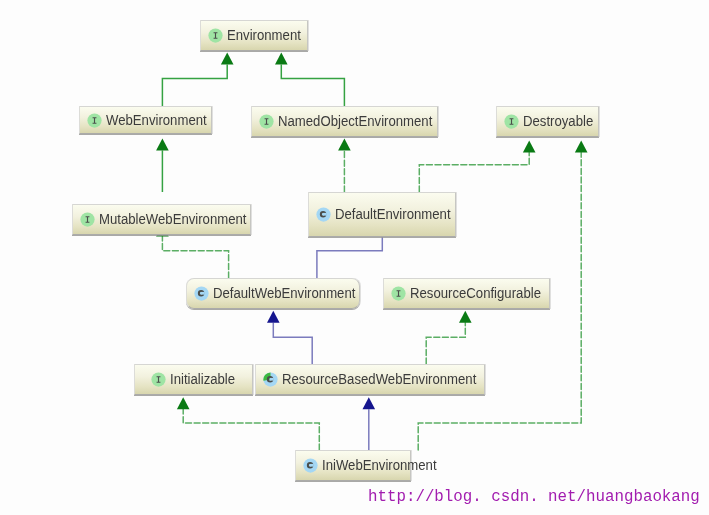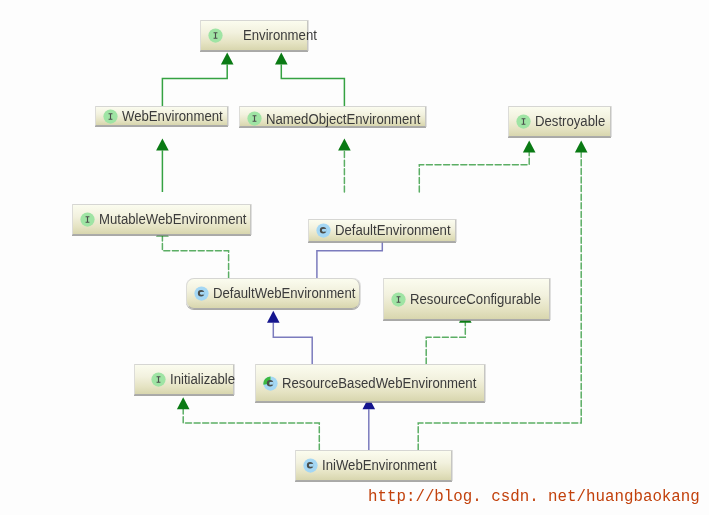--- a/index.html
+++ b/index.html
@@ -31,21 +31,21 @@
     margin-left:3.6px;
     line-height:1;
     position:relative;top:-0.5px;
     display:inline-block;
     transform:scaleX(0.94);
     transform-origin:0 50%;
   }
   .icn{width:15px;height:15px;flex:0 0 15px;display:block;}
   .wm{
     position:absolute;
-    color:#c2410c;
+    color:#a21caf;
     font-family:"Liberation Mono", monospace;
     font-size:15.8px;
     white-space:pre;
     line-height:1;
   }
 </style>
 </head>
 <body>
 
 <div id="canvas">
@@ -93,95 +93,95 @@
       <g>
         <path d="M 319.3 450 L 319.3 423 L 183.2 423 L 183.2 409.2" fill="none" stroke="#5bae64" stroke-width="1.5" stroke-dasharray="6 2.6" stroke-linecap="round"></path>
         <path d="M 183.2 397.2 L 176.89999999999998 409.2 L 189.5 409.2 Z" fill="#0a7a14"></path>
       </g>
       <g>
         <path d="M 418.2 450 L 418.2 423 L 581.2 423 L 581.2 152.4" fill="none" stroke="#5bae64" stroke-width="1.5" stroke-dasharray="6 2.6" stroke-linecap="round"></path>
         <path d="M 581.2 140.4 L 574.9000000000001 152.4 L 587.5 152.4 Z" fill="#0a7a14"></path>
       </g>
     </svg>
   <div id="nodes">
-      <div class="node" style="left: 200px; top: 20px; width: 108px; height: 31px; gap: 16px;">
+      <div class="node" style="left: 200px; top: 20px; width: 108px; height: 31px;">
         <svg class="icn" viewBox="0 0 16 16">
           <circle cx="8" cy="8" r="7.6" fill="#9fe4a4"></circle>
           <path d="M5.95 4.6h4.1v1.1H8.6v4.6h1.45v1.1H5.95v-1.1H7.4V5.7H5.95z" fill="#4b4e4b"></path>
         </svg>
         <span class="nlabel">Environment</span>
       </div>
-      <div class="node" style="left: 95px; top: 106px; width: 133px; height: 20px;">
+      <div class="node" style="left: 79px; top: 106px; width: 133px; height: 28px;">
         <svg class="icn" viewBox="0 0 16 16">
           <circle cx="8" cy="8" r="7.6" fill="#9fe4a4"></circle>
           <path d="M5.95 4.6h4.1v1.1H8.6v4.6h1.45v1.1H5.95v-1.1H7.4V5.7H5.95z" fill="#4b4e4b"></path>
         </svg>
         <span class="nlabel">WebEnvironment</span>
       </div>
-      <div class="node" style="left: 239px; top: 106px; width: 187px; height: 21px; align-items: flex-end;">
+      <div class="node" style="left: 251px; top: 106px; width: 187px; height: 31px;">
         <svg class="icn" viewBox="0 0 16 16">
           <circle cx="8" cy="8" r="7.6" fill="#9fe4a4"></circle>
           <path d="M5.95 4.6h4.1v1.1H8.6v4.6h1.45v1.1H5.95v-1.1H7.4V5.7H5.95z" fill="#4b4e4b"></path>
         </svg>
         <span class="nlabel">NamedObjectEnvironment</span>
       </div>
-      <div class="node" style="left: 508px; top: 106px; width: 103px; height: 31px;">
+      <div class="node" style="left: 496px; top: 106px; width: 103px; height: 31px;">
         <svg class="icn" viewBox="0 0 16 16">
           <circle cx="8" cy="8" r="7.6" fill="#9fe4a4"></circle>
           <path d="M5.95 4.6h4.1v1.1H8.6v4.6h1.45v1.1H5.95v-1.1H7.4V5.7H5.95z" fill="#4b4e4b"></path>
         </svg>
         <span class="nlabel">Destroyable</span>
       </div>
       <div class="node" style="left: 72px; top: 192px; width: 179px; height: 31px; margin-top: 12px;">
         <svg class="icn" viewBox="0 0 16 16">
           <circle cx="8" cy="8" r="7.6" fill="#9fe4a4"></circle>
           <path d="M5.95 4.6h4.1v1.1H8.6v4.6h1.45v1.1H5.95v-1.1H7.4V5.7H5.95z" fill="#4b4e4b"></path>
         </svg>
         <span class="nlabel">MutableWebEnvironment</span>
       </div>
-      <div class="node" style="left: 308px; top: 192px; width: 148px; height: 23px; margin-top: 27px;">
+      <div class="node" style="left: 308px; top: 192px; width: 148px; height: 45px;">
         <svg class="icn" viewBox="0 0 16 16">
           <circle cx="8" cy="8" r="7.6" fill="#a4d7f4"></circle>
           <path fill-rule="evenodd" d="M4.10 7.75 A3.45 3.45 0 1 1 11.00 7.75 A3.45 3.45 0 1 1 4.10 7.75 Z M6.25 7.75 A1.30 1.30 0 1 0 8.85 7.75 A1.30 1.30 0 1 0 6.25 7.75 Z" fill="#4b4e4b"></path>
           <rect x="7.25" y="6.3" width="4.1" height="2.9" fill="#a4d7f4"></rect>
         </svg>
         <span class="nlabel">DefaultEnvironment</span>
       </div>
       <div class="node" style="left: 186px; top: 278px; width: 174px; height: 31px; border-radius: 8px;">
         <svg class="icn" viewBox="0 0 16 16">
           <circle cx="8" cy="8" r="7.6" fill="#a4d7f4"></circle>
           <path fill-rule="evenodd" d="M4.10 7.75 A3.45 3.45 0 1 1 11.00 7.75 A3.45 3.45 0 1 1 4.10 7.75 Z M6.25 7.75 A1.30 1.30 0 1 0 8.85 7.75 A1.30 1.30 0 1 0 6.25 7.75 Z" fill="#4b4e4b"></path>
           <rect x="7.25" y="6.3" width="4.1" height="2.9" fill="#a4d7f4"></rect>
         </svg>
         <span class="nlabel">DefaultWebEnvironment</span>
       </div>
-      <div class="node" style="left: 383px; top: 278px; width: 167px; height: 42px;">
+      <div class="node" style="left: 383px; top: 278px; width: 167px; height: 31px;">
         <svg class="icn" viewBox="0 0 16 16">
           <circle cx="8" cy="8" r="7.6" fill="#9fe4a4"></circle>
           <path d="M5.95 4.6h4.1v1.1H8.6v4.6h1.45v1.1H5.95v-1.1H7.4V5.7H5.95z" fill="#4b4e4b"></path>
         </svg>
         <span class="nlabel">ResourceConfigurable</span>
       </div>
-      <div class="node" style="left: 134px; top: 364px; width: 100px; height: 31px; padding-left: 16px;">
+      <div class="node" style="left: 134px; top: 364px; width: 119px; height: 31px; padding-left: 16px;">
         <svg class="icn" viewBox="0 0 16 16">
           <circle cx="8" cy="8" r="7.6" fill="#9fe4a4"></circle>
           <path d="M5.95 4.6h4.1v1.1H8.6v4.6h1.45v1.1H5.95v-1.1H7.4V5.7H5.95z" fill="#4b4e4b"></path>
         </svg>
         <span class="nlabel">Initializable</span>
       </div>
-      <div class="node" style="left: 255px; top: 364px; width: 230px; height: 38px;">
+      <div class="node" style="left: 255px; top: 364px; width: 230px; height: 31px;">
         <svg class="icn" viewBox="0 0 16 16">
           <circle cx="8" cy="8" r="7.6" fill="#a4d7f4"></circle>
           <path d="M8.00 8.00 L8.00 0.40 A7.60 7.60 0 0 0 0.52 9.32 Z" fill="#3cb93f"></path>
           <path fill-rule="evenodd" d="M4.10 7.75 A3.45 3.45 0 1 1 11.00 7.75 A3.45 3.45 0 1 1 4.10 7.75 Z M6.25 7.75 A1.30 1.30 0 1 0 8.85 7.75 A1.30 1.30 0 1 0 6.25 7.75 Z" fill="#4b4e4b"></path>
           <rect x="7.25" y="6.3" width="4.1" height="2.9" fill="#a4d7f4"></rect>
         </svg>
         <span class="nlabel">ResourceBasedWebEnvironment</span>
       </div>
-      <div class="node" style="left: 295px; top: 450px; width: 157px; height: 31px;">
+      <div class="node" style="left: 295px; top: 450px; width: 116px; height: 31px;">
         <svg class="icn" viewBox="0 0 16 16">
           <circle cx="8" cy="8" r="7.6" fill="#a4d7f4"></circle>
           <path fill-rule="evenodd" d="M4.10 7.75 A3.45 3.45 0 1 1 11.00 7.75 A3.45 3.45 0 1 1 4.10 7.75 Z M6.25 7.75 A1.30 1.30 0 1 0 8.85 7.75 A1.30 1.30 0 1 0 6.25 7.75 Z" fill="#4b4e4b"></path>
           <rect x="7.25" y="6.3" width="4.1" height="2.9" fill="#a4d7f4"></rect>
         </svg>
         <span class="nlabel">IniWebEnvironment</span>
       </div>
     </div>
   <div class="wm" id="wm" style="left: 368px; top: 490px;">http://blog. csdn. net/huangbaokang</div>
 </div>

